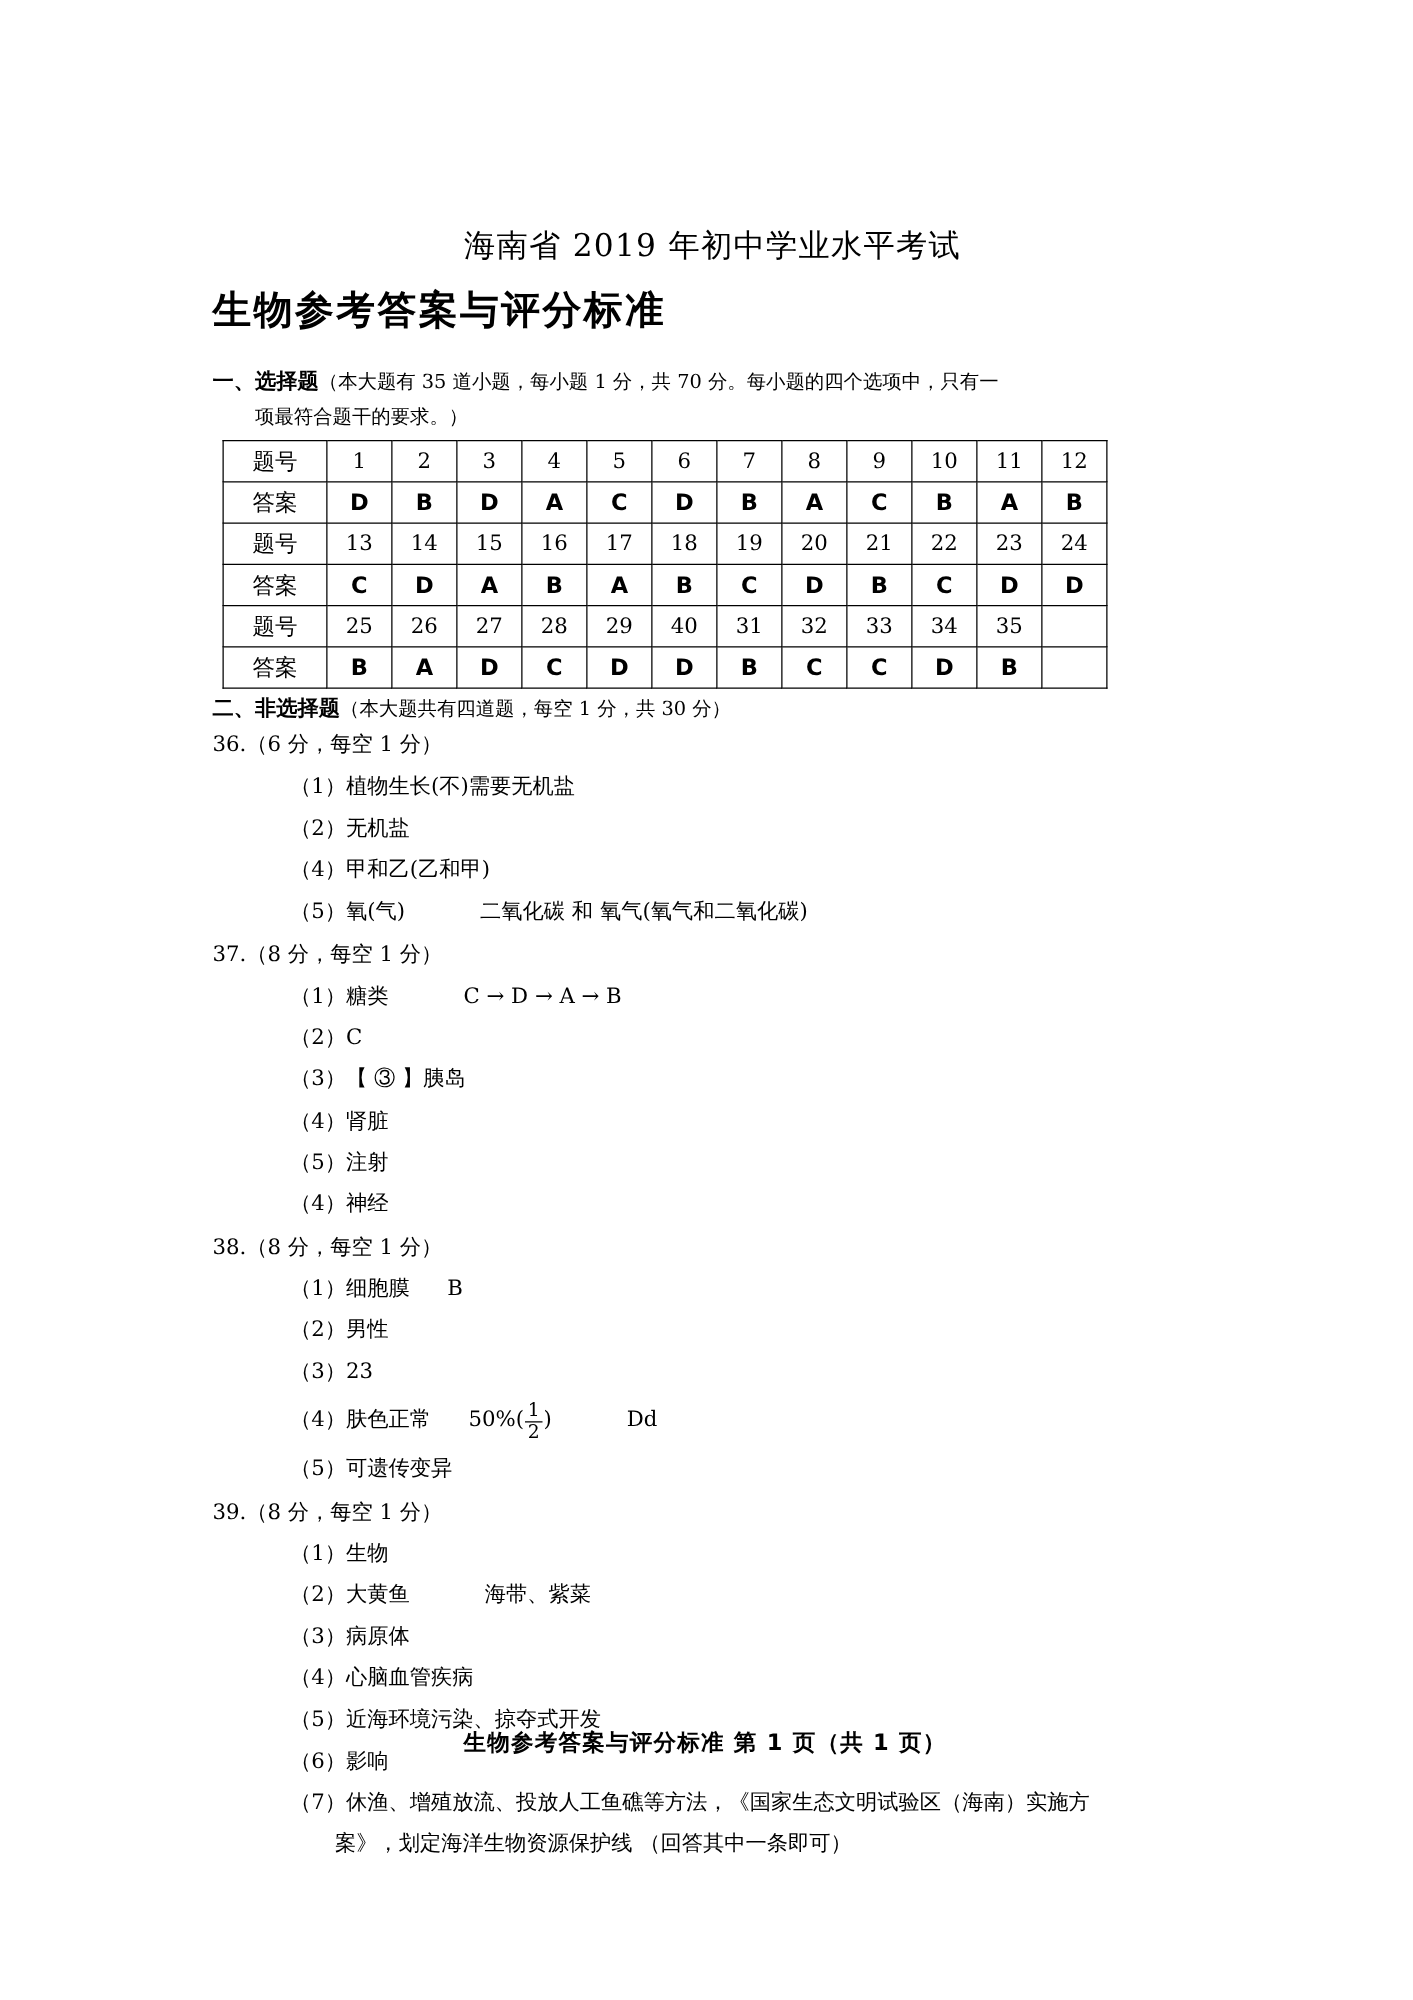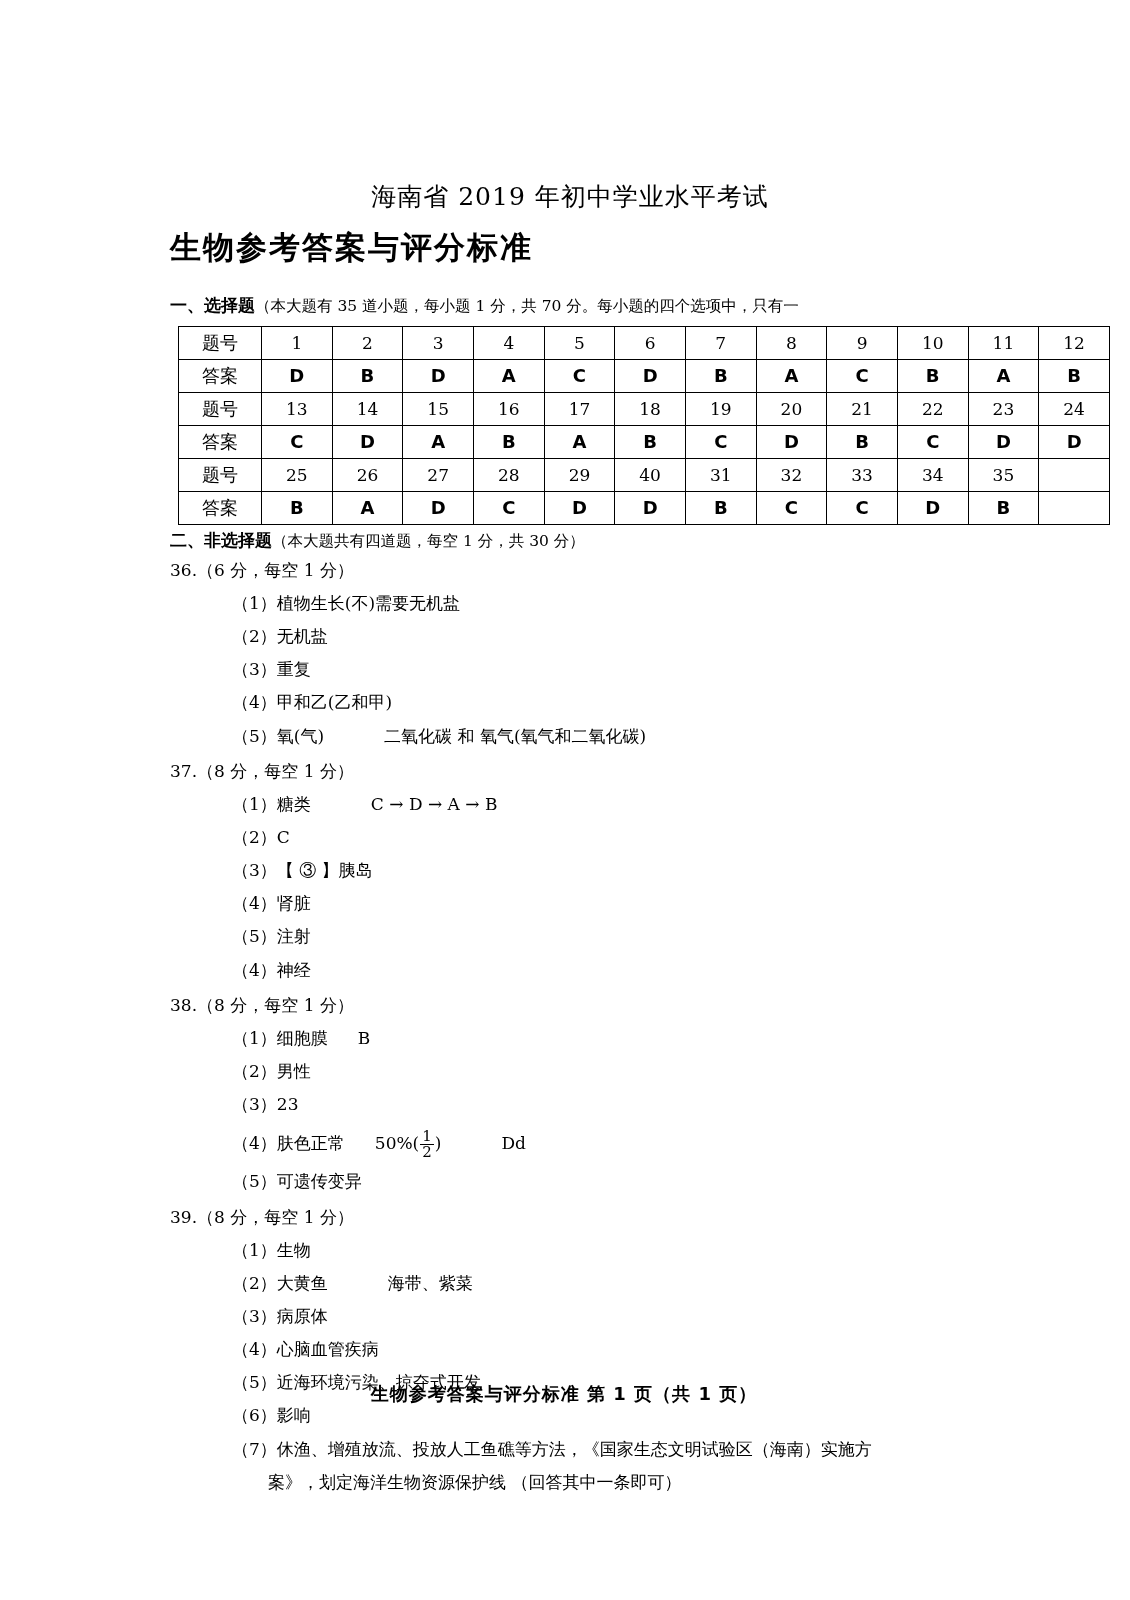--- a/index.html
+++ b/index.html
@@ -56,21 +56,21 @@
   .sec-head .small {
     font-size: 15.5px;
   }
   .sec-head .indent2 {
     display: block;
     padding-left: 34px;
   }
   table.answers {
     border-collapse: collapse;
     margin: 4px 0 4px 8px;
-    width: 932px;
+    width: 708px;
   }
   table.answers td {
     border: 1px solid #000;
     height: 30px;
     text-align: center;
     vertical-align: middle;
     font-size: 17px;
   }
   table.answers td.lbl {
     width: 80px;
@@ -151,20 +151,21 @@
 <body>
 
 <div class="page">
   <div class="content">
 
     <div class="title-1">海南省 2019 年初中学业水平考试</div>
     <div class="title-2">生物参考答案与评分标准</div>
 
     <div class="sec-head">
       <span class="bold">一、选择题</span><span class="small">（本大题有 35 道小题，每小题 1 分，共 70 分。每小题的四个选项中，只有一</span>
+      <span class="indent2 small">项最符合题干的要求。）</span>
     </div>
 
     <table class="answers">
       <tbody>
         <tr>
           <td class="lbl">题号</td>
           <td class="num">1</td>
           <td class="num">2</td>
           <td class="num">3</td>
           <td class="num">4</td>
@@ -256,21 +257,20 @@
     </table>
 
     <div class="sec2">
       <span class="bold" style="font-weight:bold;font-family:'DejaVu Sans','Liberation Sans',sans-serif;">二、非选择题</span><span style="font-size:15.5px;">（本大题共有四道题，每空 1 分，共 30 分）</span>
     </div>
 
     <div class="q-block">
       <div class="q-head">36.（6 分，每空 1 分）</div>
       <div class="q-item">（1）植物生长(不)需要无机盐</div>
       <div class="q-item">（2）无机盐</div>
-      <div class="q-item">（3）重复</div>
       <div class="q-item">（4）甲和乙(乙和甲)</div>
       <div class="q-item">
         <span>（5）氧(气)</span><span class="gap"></span><span>二氧化碳 和 氧气(氧气和二氧化碳)</span>
       </div>
     </div>
 
     <div class="q-block">
       <div class="q-head">37.（8 分，每空 1 分）</div>
       <div class="q-item">
         <span>（1）糖类</span><span class="gap"></span><span>C → D → A → B</span>

